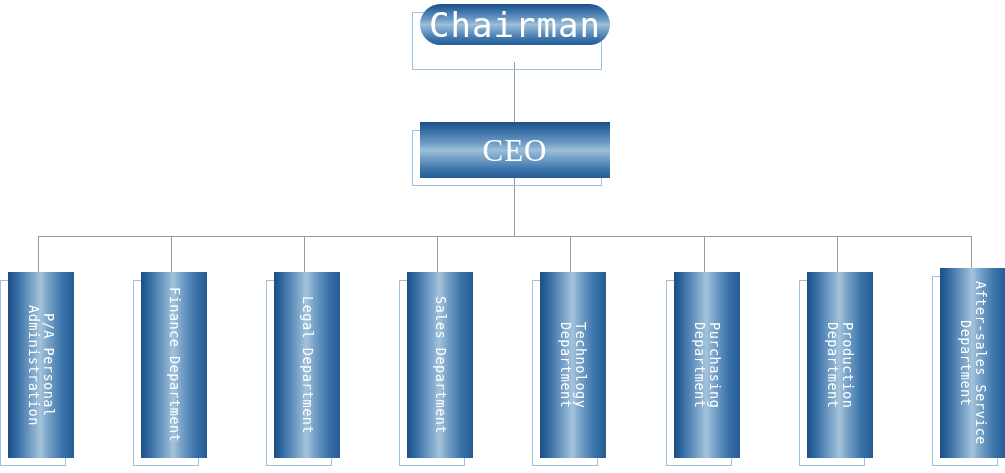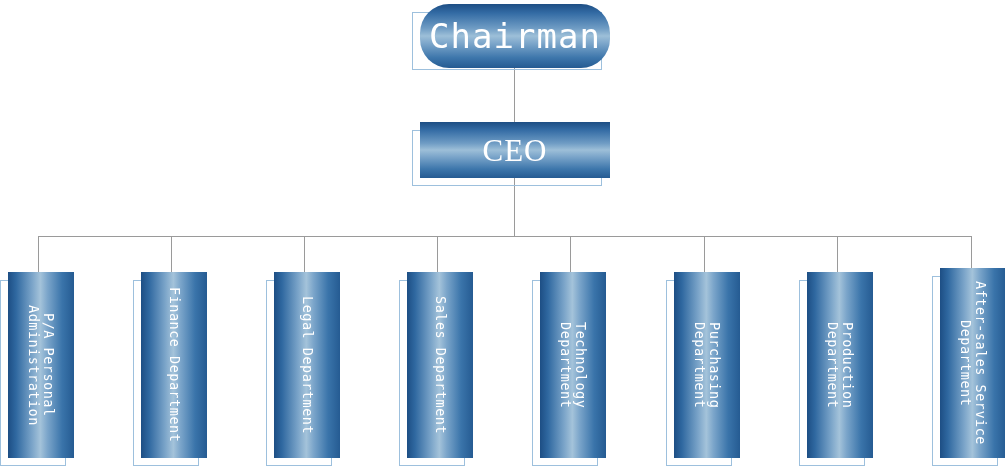--- a/index.html
+++ b/index.html
@@ -119,21 +119,21 @@
   <div class="connector v" style="left:171px; top:236px; height:36px;"></div>
   <div class="connector v" style="left:304px; top:236px; height:36px;"></div>
   <div class="connector v" style="left:437px; top:236px; height:36px;"></div>
   <div class="connector v" style="left:570px; top:236px; height:36px;"></div>
   <div class="connector v" style="left:704px; top:236px; height:36px;"></div>
   <div class="connector v" style="left:837px; top:236px; height:36px;"></div>
   <div class="connector v" style="left:971px; top:236px; height:32px;"></div>
 
   <div class="node horizontal" style="left:412px; top:4px; width:206px; height:74px;">
     <div class="frame" style="left:0px; top:8px; width:190px; height:58px;"></div>
-    <div class="box" style="left:8px; top:0px; width:190px; height:64px;border-radius:29px;">
+    <div class="box" style="left:8px; top:0px; width:190px; height:41px;border-radius:29px;">
       <span class="label label-chairman">Chairman</span>
     </div>
   </div>
 
   <div class="node horizontal" style="left:412px; top:122px; width:206px; height:72px;">
     <div class="frame" style="left:0px; top:8px; width:190px; height:56px;"></div>
     <div class="box" style="left:8px; top:0px; width:190px; height:56px;">
       <span class="label label-ceo">CEO</span>
     </div>
   </div>

